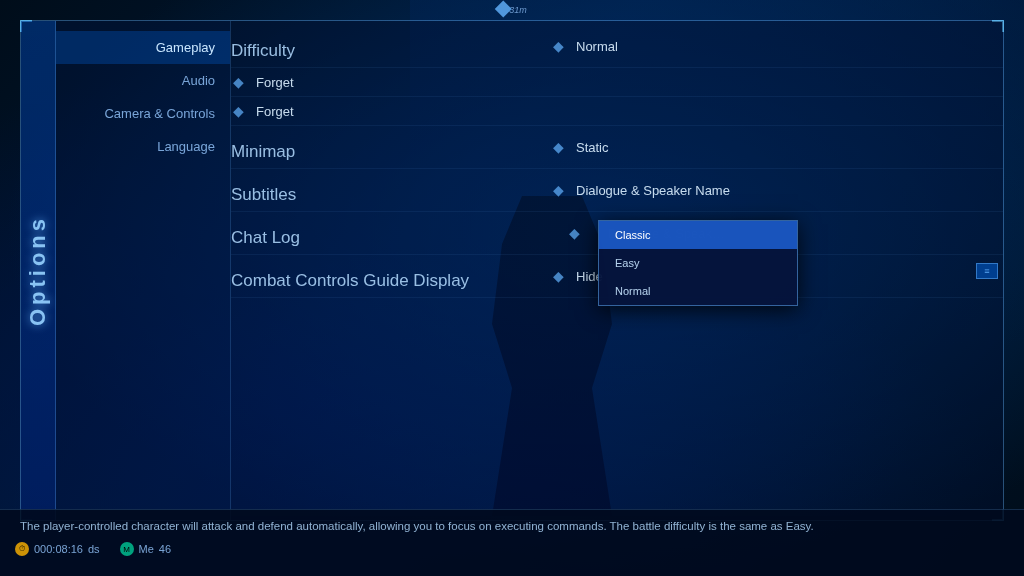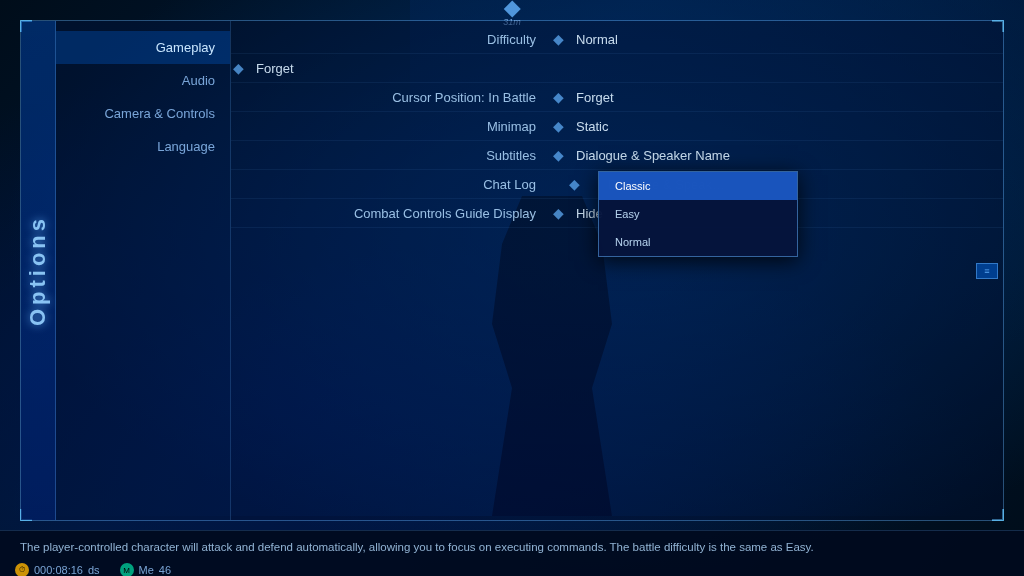--- a/index.html
+++ b/index.html
@@ -84,21 +84,20 @@
     .corner-bl { bottom: -1px; left: -1px; border-width: 0 0 2px 2px; }
     .corner-br { bottom: -1px; right: -1px; border-width: 0 2px 2px 0; }
 
     
     .top-deco {
       position: absolute;
       top: -18px;
       left: 50%;
       transform: translateX(-50%);
       display: flex;
-      flex-direction: column;
       align-items: center;
       z-index: 11;
     }
     .top-deco-diamond {
       width: 12px;
       height: 12px;
       background: rgba(100,180,255,0.8);
       transform: rotate(45deg);
       margin-bottom: 2px;
     }
@@ -184,24 +183,24 @@
       padding: 6px 0;
       border-bottom: 1px solid rgba(100,180,255,0.08);
     }
 
     .setting-row:first-child {
       padding-top: 10px;
     }
 
     .setting-label {
       flex: 0 0 320px;
-      text-align: right;
       padding-right: 15px;
       color: rgba(180,220,255,0.85);
-      font-size: 13px;
+      font-size: 17px;
+      margin-top: 10px;
     }
 
     .setting-separator {
       flex: 0 0 15px;
       text-align: center;
       color: rgba(100,180,255,0.7);
       font-size: 14px;
     }
 
     .setting-value {
@@ -235,21 +234,21 @@
       background: rgba(30,100,220,0.8);
       color: #fff;
     }
 
     
     .status-bar {
       position: absolute;
       bottom: 0;
       left: 0;
       right: 0;
-      height: 46px;
+      height: 67px;
       background: rgba(0,10,30,0.9);
       border-top: 1px solid rgba(100,180,255,0.2);
       z-index: 20;
     }
 
     .status-description {
       padding: 8px 20px 4px;
       color: rgba(180,220,255,0.8);
       font-size: 11.5px;
       line-height: 1.4;
@@ -372,21 +371,20 @@
         <div class="setting-separator">◆</div>
         <div class="setting-value">Normal</div>
       </div>
 
       <div class="setting-row">
         <div class="setting-separator">◆</div>
         <div class="setting-value">Forget</div>
       </div>
 
       <div class="setting-row">
-        <div class="setting-label">Cursor Position: In Battle</div>
         <div class="setting-separator">◆</div>
         <div class="setting-value">Forget</div>
       </div>
 
       <div class="setting-row">
         <div class="setting-label">Minimap</div>
         <div class="setting-separator">◆</div>
         <div class="setting-value">Static</div>
       </div>
 

